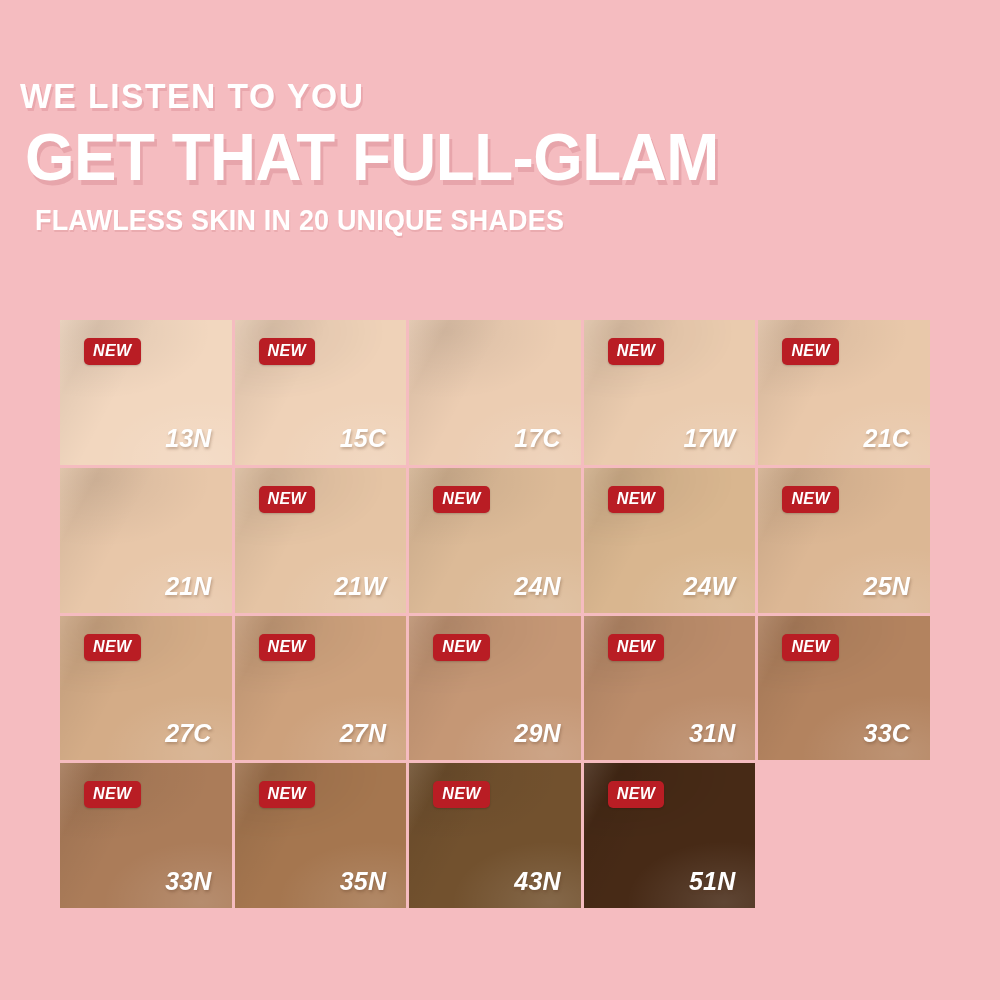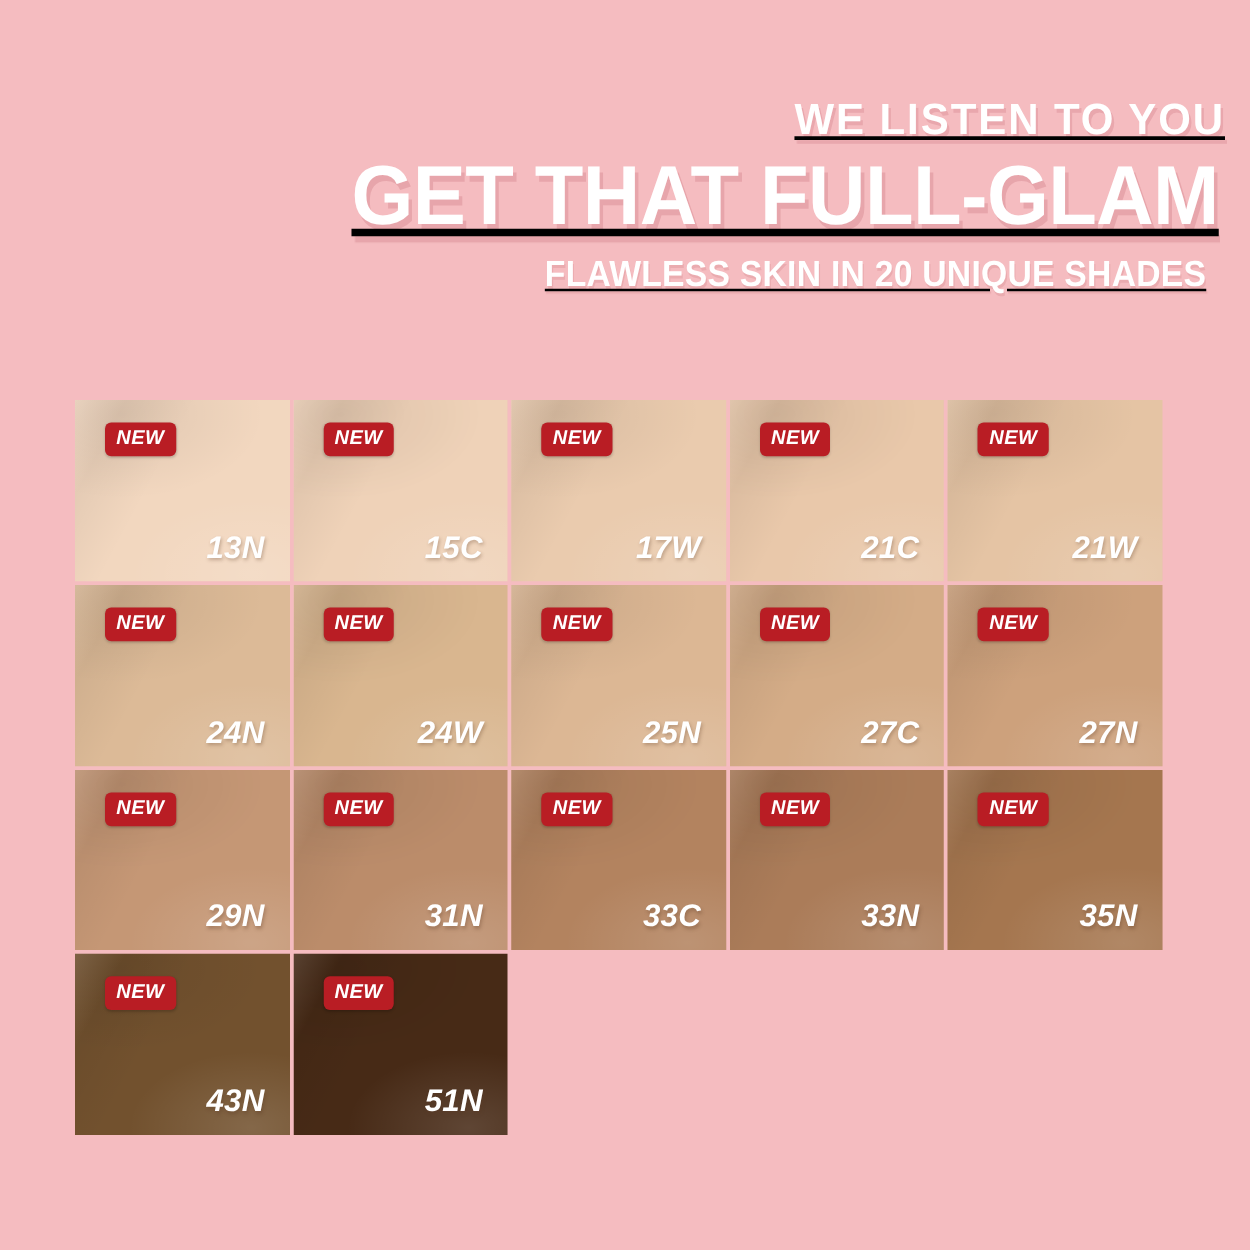--- a/index.html
+++ b/index.html
@@ -22,22 +22,21 @@
     background: #f5bcc0;
     box-sizing: border-box;
   }
 
   
   .header {
     position: absolute;
     left: 0;
     top: 78px;
     width: 1000px;
-    text-align: right;
-    text-decoration: underline;
+    text-align: left;
   }
 
   .eyebrow {
     font-size: 35px;
     font-weight: 700;
     letter-spacing: 1.6px;
     color: #ffffff;
     line-height: 1;
     margin: 0 0 10px 0;
     text-shadow: 2px 3px 0 rgba(222,150,156,0.55);
@@ -154,28 +153,34 @@
 
   <div class="grid" id="shade-grid">
       <div class="swatch" style="background: rgb(242, 215, 191);">
         <span class="badge">NEW</span>
         <span class="shade-code">13N</span>
       </div>
       <div class="swatch" style="background: rgb(239, 210, 184);">
         <span class="badge">NEW</span>
         <span class="shade-code">15C</span>
       </div>
+      <div class="swatch" style="background: rgb(236, 205, 178);">
+        <span class="shade-code">17C</span>
+      </div>
       <div class="swatch" style="background: rgb(234, 203, 174);">
         <span class="badge">NEW</span>
         <span class="shade-code">17W</span>
       </div>
       <div class="swatch" style="background: rgb(233, 200, 170);">
         <span class="badge">NEW</span>
         <span class="shade-code">21C</span>
       </div>
+      <div class="swatch" style="background: rgb(232, 199, 169);">
+        <span class="shade-code">21N</span>
+      </div>
       <div class="swatch" style="background: rgb(229, 196, 164);">
         <span class="badge">NEW</span>
         <span class="shade-code">21W</span>
       </div>
       <div class="swatch" style="background: rgb(220, 186, 151);">
         <span class="badge">NEW</span>
         <span class="shade-code">24N</span>
       </div>
       <div class="swatch" style="background: rgb(217, 182, 143);">
         <span class="badge">NEW</span>

